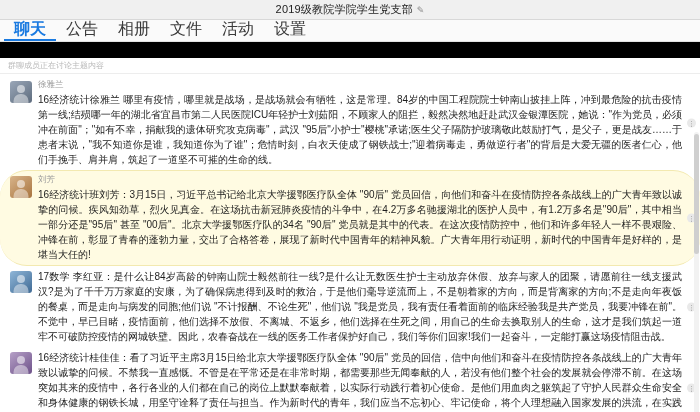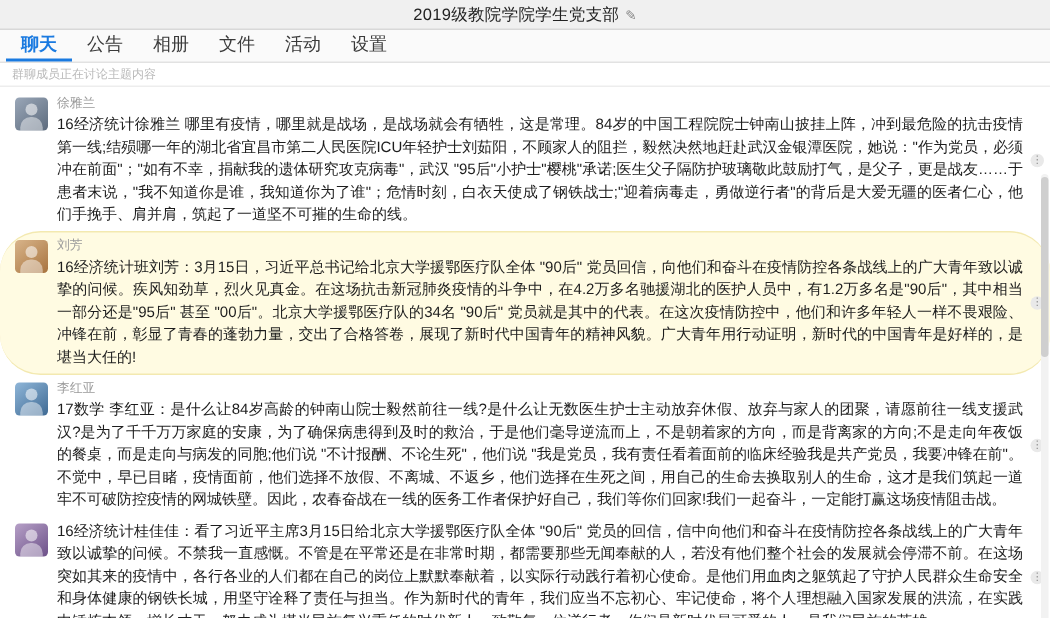--- a/index.html
+++ b/index.html
@@ -41,21 +41,21 @@
   
   .tabbar {
     height: 22px;
     background: #fafafa;
     border-bottom: 1px solid #e2e2e2;
     display: flex; align-items: stretch;
     flex: 0 0 auto;
     padding-left: 4px;
   }
   .tab {
-    font-size: 12px;
+    font-size: 16px;
     color: #3a3a3a;
     padding: 0 10px;
     display: flex; align-items: center;
     cursor: default;
     border-bottom: 2px solid transparent;
   }
   .tab.active {
     color: #1a7ae0;
     border-bottom: 2px solid #1a7ae0;
     font-weight: bold;
@@ -63,20 +63,21 @@
 
   
   .subbar {
     height: 16px;
     background: #fff;
     border-bottom: 1px solid #ededed;
     display: flex; align-items: center;
     padding: 0 8px;
     flex: 0 0 auto;
     gap: 8px;
+    margin-top: 16px;
   }
   .subbar-item {
     font-size: 8px;
     color: #b8b8b8;
   }
 
   
   .content {
     flex: 1 1 auto;
     position: relative;
@@ -247,21 +248,20 @@
         <div class="body">16经济统计班刘芳：3月15日，习近平总书记给北京大学援鄂医疗队全体 "90后" 党员回信，向他们和奋斗在疫情防控各条战线上的广大青年致以诚挚的问候。疾风知劲草，烈火见真金。在这场抗击新冠肺炎疫情的斗争中，在4.2万多名驰援湖北的医护人员中，有1.2万多名是"90后"，其中相当一部分还是"95后" 甚至 "00后"。北京大学援鄂医疗队的34名 "90后" 党员就是其中的代表。在这次疫情防控中，他们和许多年轻人一样不畏艰险、冲锋在前，彰显了青春的蓬勃力量，交出了合格答卷，展现了新时代中国青年的精神风貌。广大青年用行动证明，新时代的中国青年是好样的，是堪当大任的!</div>
       </div>
       <div class="msg-actions">
         <div class="dot-btn">⋮</div>
       </div>
     </div>
 
     <div class="msg">
       <div class="avatar a3"></div>
       <div class="bubble">
-        <div class="sender">李红亚</div>
         <div class="body">17数学 李红亚：是什么让84岁高龄的钟南山院士毅然前往一线?是什么让无数医生护士主动放弃休假、放弃与家人的团聚，请愿前往一线支援武汉?是为了千千万万家庭的安康，为了确保病患得到及时的救治，于是他们毫导逆流而上，不是朝着家的方向，而是背离家的方向;不是走向年夜饭的餐桌，而是走向与病发的同胞;他们说 "不计报酬、不论生死"，他们说 "我是党员，我有责任看着面前的临床经验我是共产党员，我要冲锋在前"。不觉中，早已目睹，疫情面前，他们选择不放假、不离城、不返乡，他们选择在生死之间，用自己的生命去换取别人的生命，这才是我们筑起一道牢不可破防控疫情的网城铁壁。因此，农春奋战在一线的医务工作者保护好自己，我们等你们回家!我们一起奋斗，一定能打赢这场疫情阻击战。</div>
       </div>
       <div class="msg-actions">
         <div class="dot-btn">⋮</div>
       </div>
     </div>
 
     <div class="msg">
       <div class="avatar a4"></div>
       <div class="bubble">

